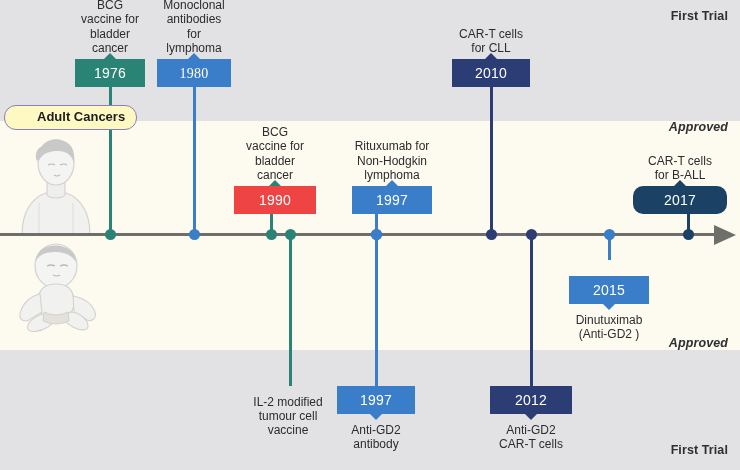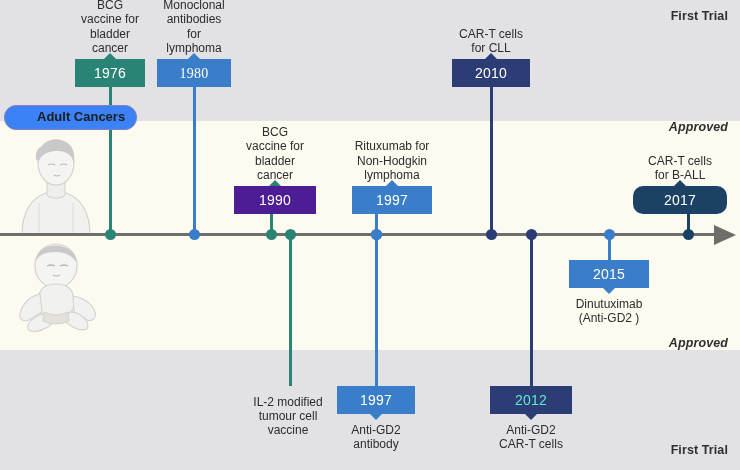--- a/index.html
+++ b/index.html
@@ -116,21 +116,21 @@
     position: absolute;
     border: 1.6px solid #8a7fb8;
     border-radius: 12px;
     font-size: 13px;
     font-weight: bold;
     color: #1d1d20;
     padding: 4px 11px 5px 11px;
     white-space: nowrap;
     line-height: 14px;
   }
-  #badge-adult       { left: 4px; top: 105px; background: #3b82f6; padding-left: 32px; }
+  #badge-adult       { left: 4px; top: 105px; background: #fef9c3; padding-left: 32px; }
   #badge-neuroblastoma { left: 4px; top: 340px; background: #ebe7f5; }
 
   
   .figure { position: absolute; }
 </style>
 </head>
 <body>
 
 <div id="canvas">
 
@@ -202,40 +202,40 @@
 for CLL</div>
         <div class="yearbox" style="background: rgb(44, 61, 117); color: rgb(44, 61, 117);"><span style="color: rgb(255, 255, 255);">2010</span></div>
       </div>
       <div class="dot" style="left: 485.5px; background: rgb(44, 61, 117);"></div>
       <div class="stem" style="background: rgb(42, 132, 118); left: 269.5px; top: 214px; height: 20px;"></div>
       <div class="event up cap-above" style="left: 234px; width: 82px; top: 125.2px;">
         <div class="caption" style="width: 104px; margin-left: -11px;">BCG
 vaccine for
 bladder
 cancer</div>
-        <div class="yearbox" style="background: #4c1d95; color: rgb(42, 132, 118);"><span style="color: rgb(255, 255, 255);">1990</span></div>
+        <div class="yearbox" style="background: #ef4444; color: rgb(42, 132, 118);"><span style="color: rgb(255, 255, 255);">1990</span></div>
       </div>
       <div class="dot" style="left: 265.5px; background: rgb(42, 132, 118);"></div>
       <div class="stem" style="background: rgb(58, 125, 201); left: 374.5px; top: 214px; height: 20px;"></div>
       <div class="event up cap-above" style="left: 352px; width: 80px; top: 139.4px;">
         <div class="caption" style="width: 104px; margin-left: -12px;">Rituxumab for
 Non-Hodgkin
 lymphoma</div>
         <div class="yearbox" style="background: rgb(58, 125, 201); color: rgb(58, 125, 201);"><span style="color: rgb(255, 255, 255);">1997</span></div>
       </div>
       <div class="dot" style="left: 370.5px; background: rgb(58, 125, 201);"></div>
       <div class="stem" style="background: rgb(27, 66, 100); left: 686.5px; top: 214px; height: 20px;"></div>
       <div class="event up cap-above" style="left: 633px; width: 94px; top: 153.6px;">
         <div class="caption" style="width: 104px; margin-left: -5px;">CAR-T cells
 for B-ALL</div>
         <div class="yearbox" style="background: rgb(27, 66, 100); color: rgb(27, 66, 100); border-radius: 10px;"><span style="color: rgb(255, 255, 255);">2017</span></div>
       </div>
       <div class="dot" style="left: 682.5px; background: rgb(27, 66, 100);"></div>
       <div class="stem" style="background: rgb(58, 125, 201); left: 607.5px; top: 234px; height: 26px;"></div>
-      <div class="event down cap-below" style="left: 569px; width: 80px; top: 260px;">
+      <div class="event down cap-below" style="left: 569px; width: 80px; top: 276px;">
         <div class="yearbox" style="background: rgb(58, 125, 201); color: rgb(58, 125, 201);"><span style="color: rgb(255, 255, 255);">2015</span></div>
         <div class="caption" style="width: 104px; margin-left: -12px;">Dinutuximab
 (Anti-GD2 )</div>
       </div>
       <div class="dot" style="left: 603.5px; background: rgb(58, 125, 201);"></div>
       <div class="stem" style="background: rgb(42, 132, 118); left: 288.5px; top: 234px; height: 152px;"></div>
       <div class="event down cap-below" style="left: 249px; width: 78px; top: 386px;">
         <div class="caption" style="width: 104px; margin-left: -13px;">IL-2 modified
 tumour cell
 vaccine</div>
@@ -243,21 +243,21 @@
       <div class="dot" style="left: 284.5px; background: rgb(42, 132, 118);"></div>
       <div class="stem" style="background: rgb(58, 125, 201); left: 374.5px; top: 234px; height: 152px;"></div>
       <div class="event down cap-below" style="left: 337px; width: 78px; top: 386px;">
         <div class="yearbox" style="background: rgb(58, 125, 201); color: rgb(58, 125, 201);"><span style="color: rgb(255, 255, 255);">1997</span></div>
         <div class="caption" style="width: 104px; margin-left: -13px;">Anti-GD2
 antibody</div>
       </div>
       <div class="dot" style="left: 370.5px; background: rgb(58, 125, 201);"></div>
       <div class="stem" style="background: rgb(44, 61, 117); left: 529.5px; top: 234px; height: 152px;"></div>
       <div class="event down cap-below" style="left: 490px; width: 82px; top: 386px;">
-        <div class="yearbox" style="background: rgb(44, 61, 117); color: rgb(44, 61, 117);"><span style="color: #5eead4;">2012</span></div>
+        <div class="yearbox" style="background: rgb(44, 61, 117); color: rgb(44, 61, 117);"><span style="color: #ffffff;">2012</span></div>
         <div class="caption" style="width: 104px; margin-left: -11px;">Anti-GD2
 CAR-T cells</div>
       </div>
       <div class="dot" style="left: 525.5px; background: rgb(44, 61, 117);"></div>
     </div>
 
   <div class="side-badge" id="badge-adult">Adult Cancers</div>
 
 </div>
 

